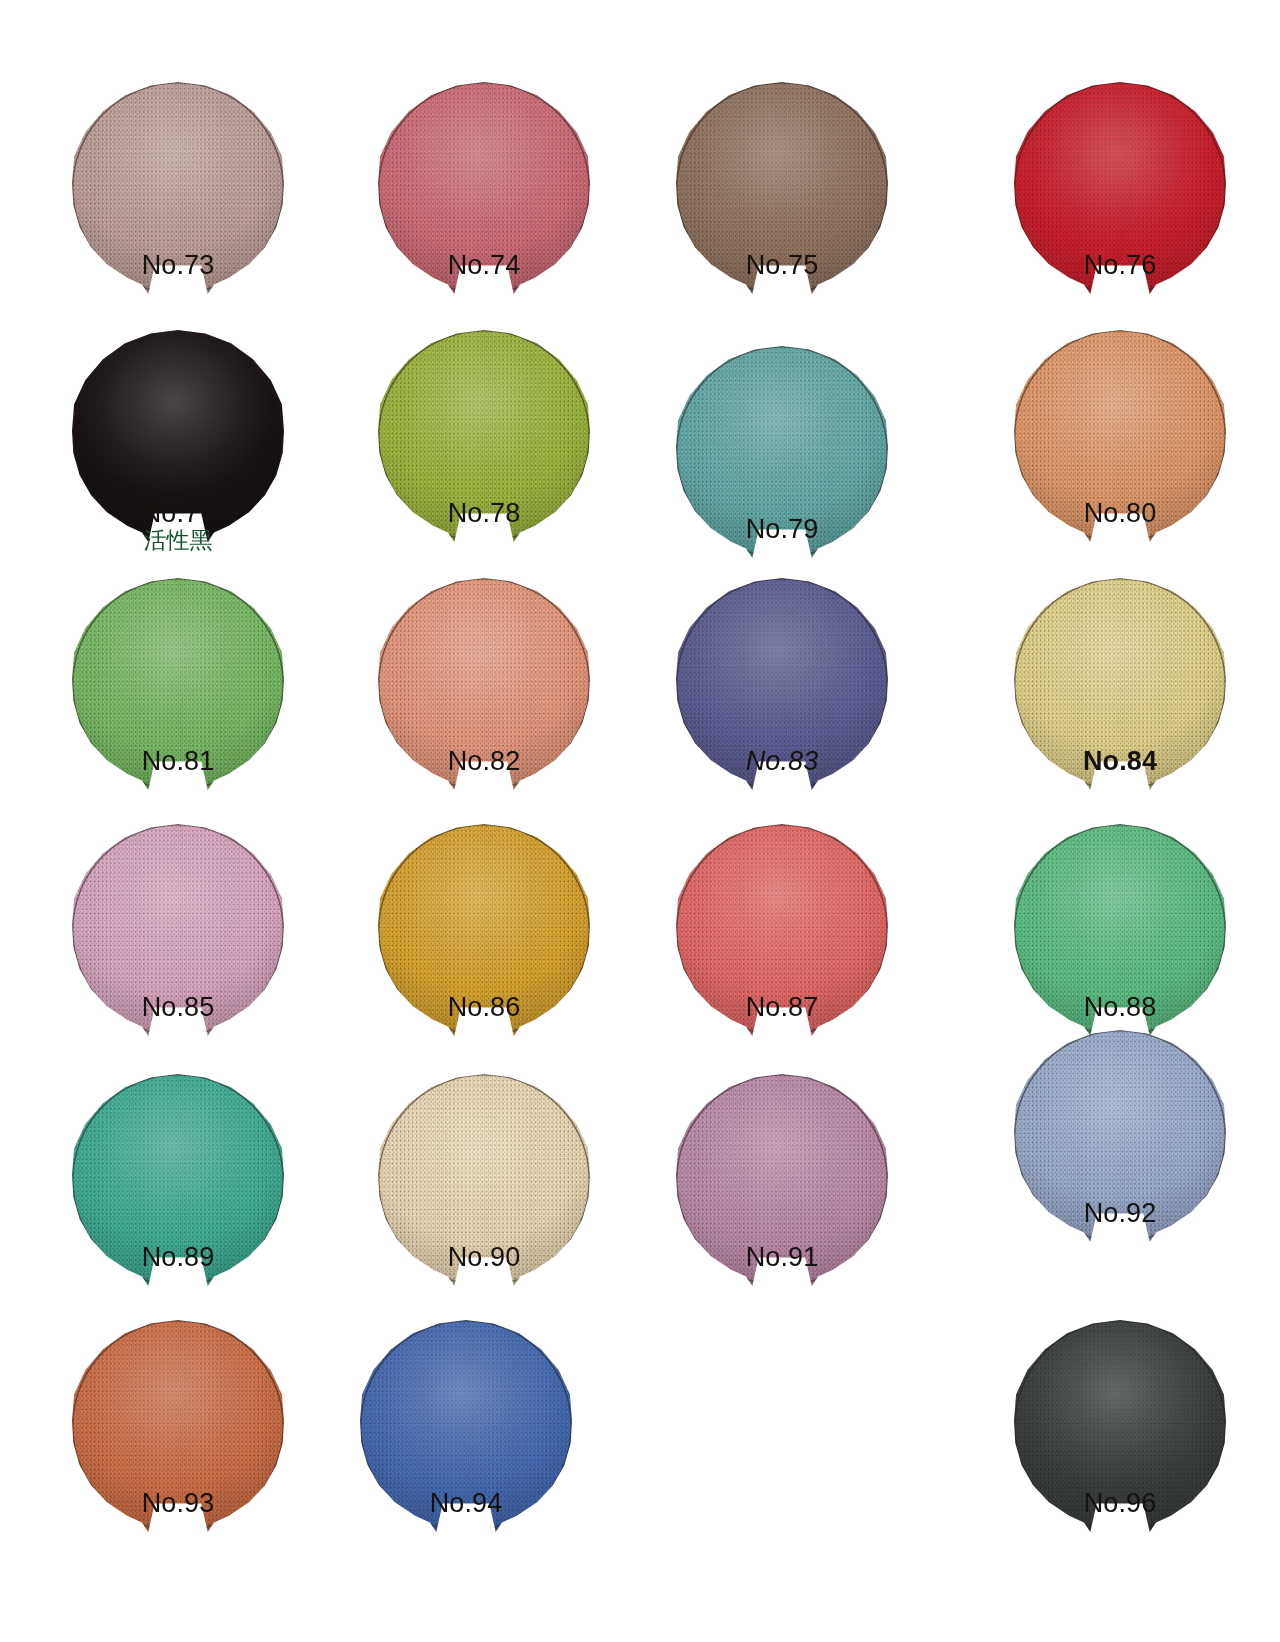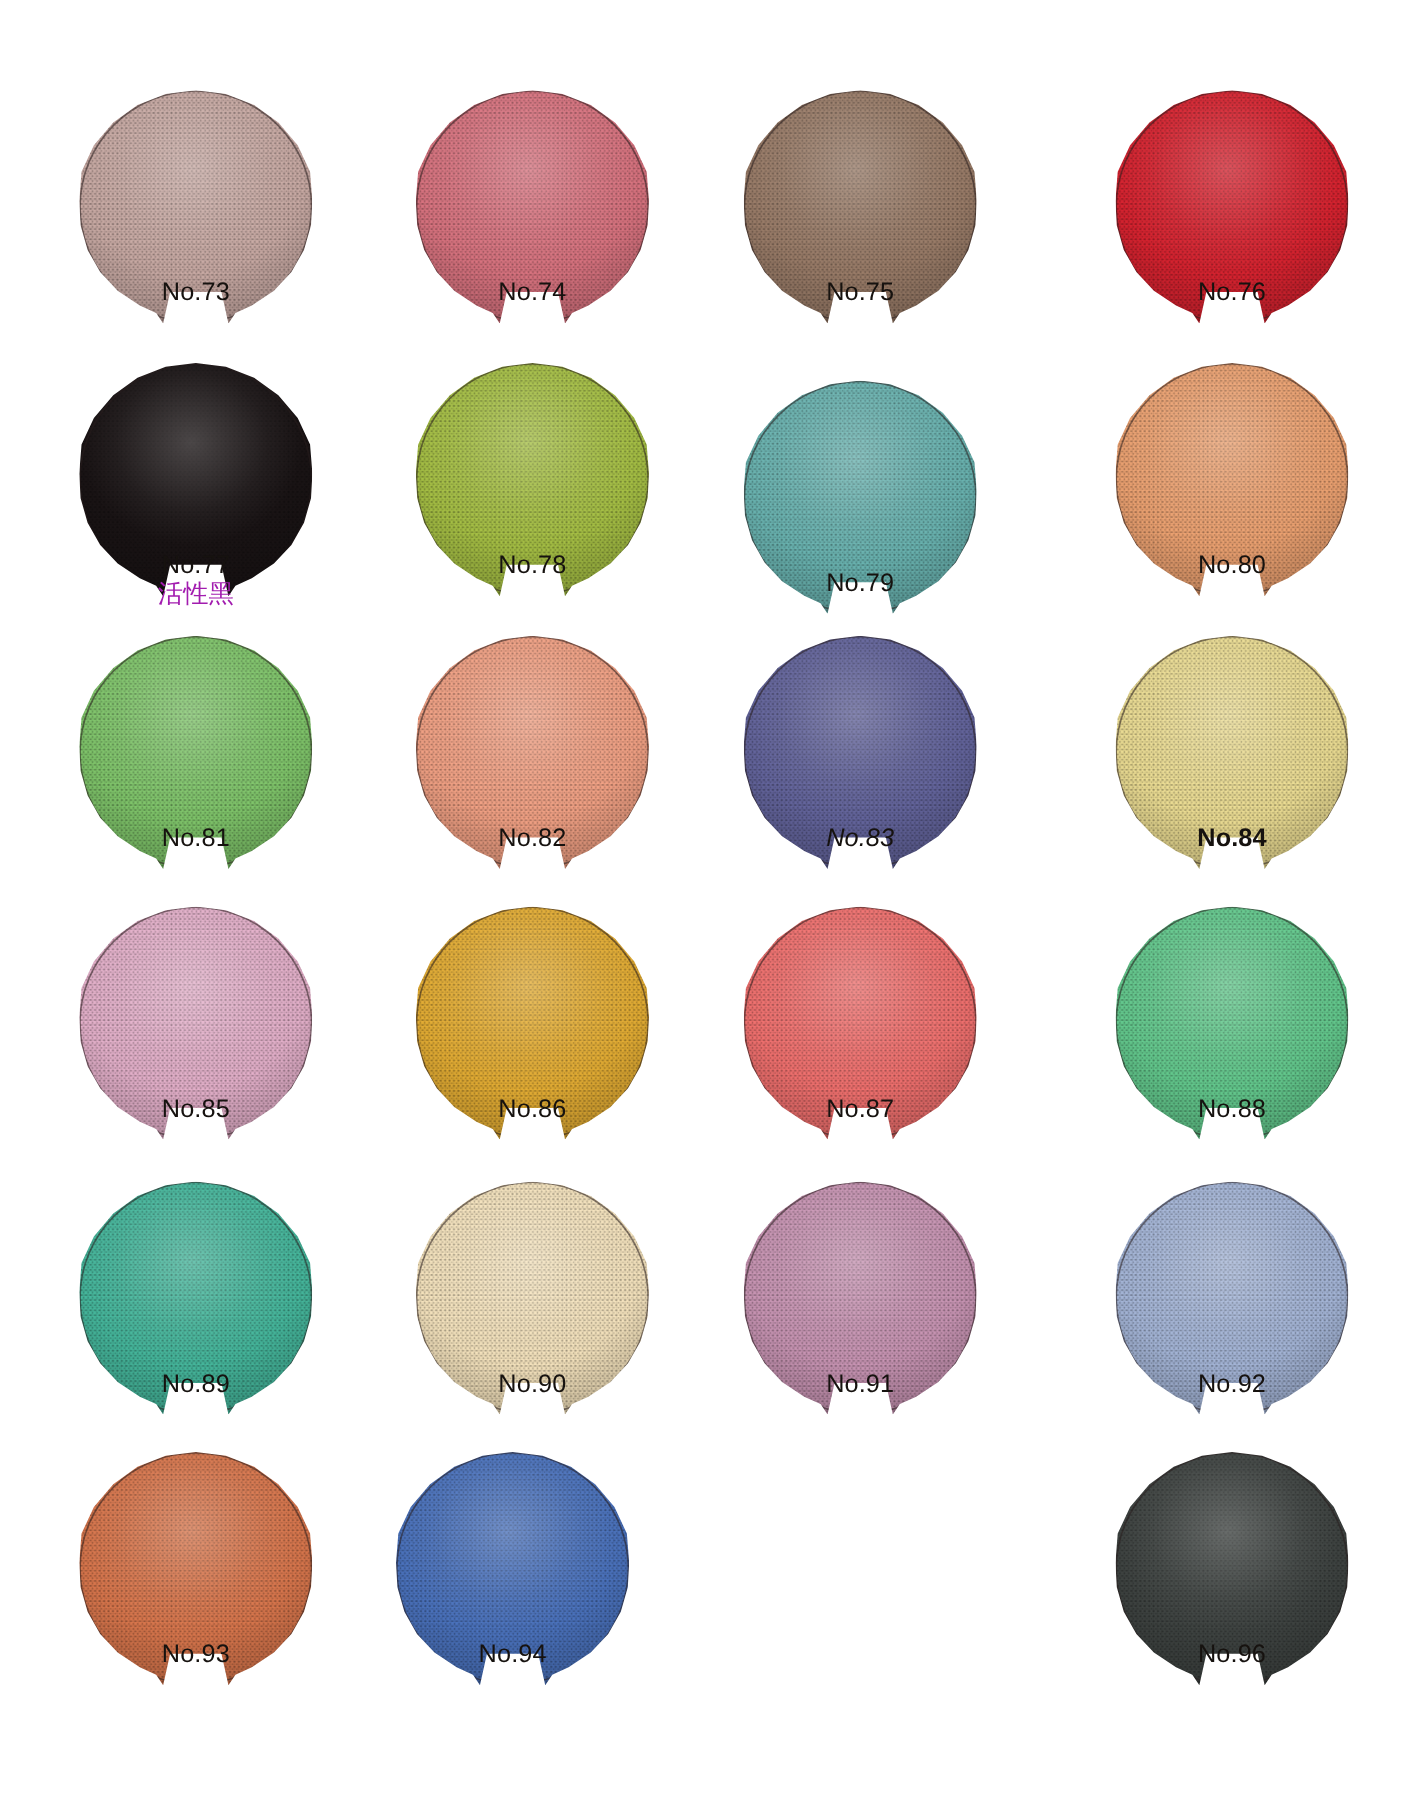--- a/index.html
+++ b/index.html
@@ -123,38 +123,38 @@
     border-radius: 50%;
     pointer-events: none;
   }
 
   .swatch-label {
     position: absolute;
     left: 0;
     width: 212px;
     top: 168px;
     text-align: center;
-    font-size: 23px;
+    font-size: 27px;
     line-height: 30px;
     color: #16120f;
     font-family: "Liberation Sans", "DejaVu Sans", sans-serif;
     letter-spacing: 0.1px;
     white-space: nowrap;
     pointer-events: none;
   }
 
   .swatch-sublabel {
     position: absolute;
     left: 0;
     width: 212px;
     top: 196px;
     text-align: center;
     font-size: 23px;
     line-height: 28px;
-    color: #a21caf;
+    color: #14532d;
     font-family: "DejaVu Sans", "Liberation Sans", sans-serif;
     white-space: nowrap;
     pointer-events: none;
   }
 </style>
 </head>
 <body>
 
 <div id="swatch-grid">
     <div class="swatch-cell" style="left: 72px; top: 82px;">
@@ -322,21 +322,21 @@
     </div>
     <div class="swatch-cell" style="left: 676px; top: 1074px;">
       <div class="swatch-disc">
         <div class="disc-fill" style="background: rgb(200, 148, 179);"></div>
         <div class="disc-texture"></div>
         <div class="disc-shade"></div>
         <div class="disc-outline"></div>
       </div>
       <div class="swatch-label">No.91</div>
     </div>
-    <div class="swatch-cell" style="left: 1014px; top: 1074px;">
+    <div class="swatch-cell" style="left: 1014px; top: 1030px;">
       <div class="swatch-disc">
         <div class="disc-fill" style="background: rgb(164, 181, 215);"></div>
         <div class="disc-texture"></div>
         <div class="disc-shade"></div>
         <div class="disc-outline"></div>
       </div>
       <div class="swatch-label">No.92</div>
     </div>
     <div class="swatch-cell" style="left: 72px; top: 1320px;">
       <div class="swatch-disc">

